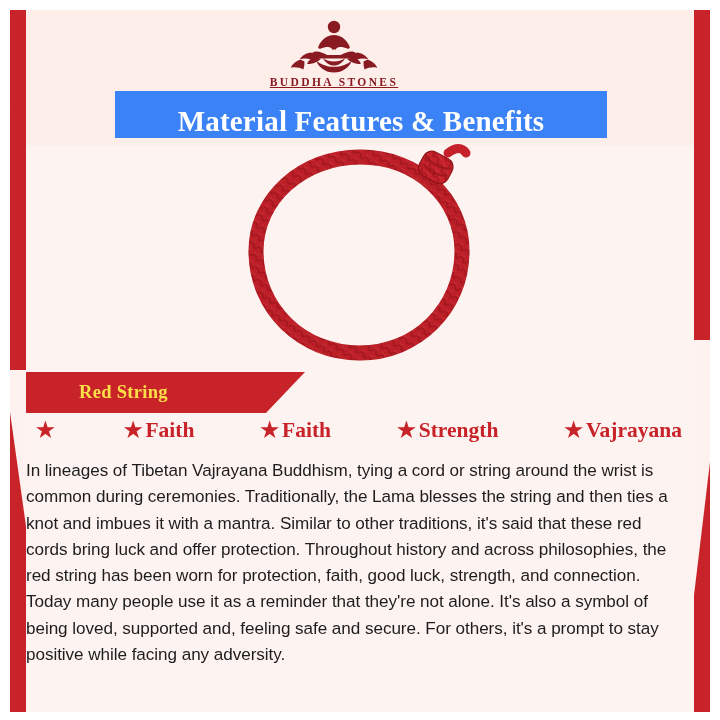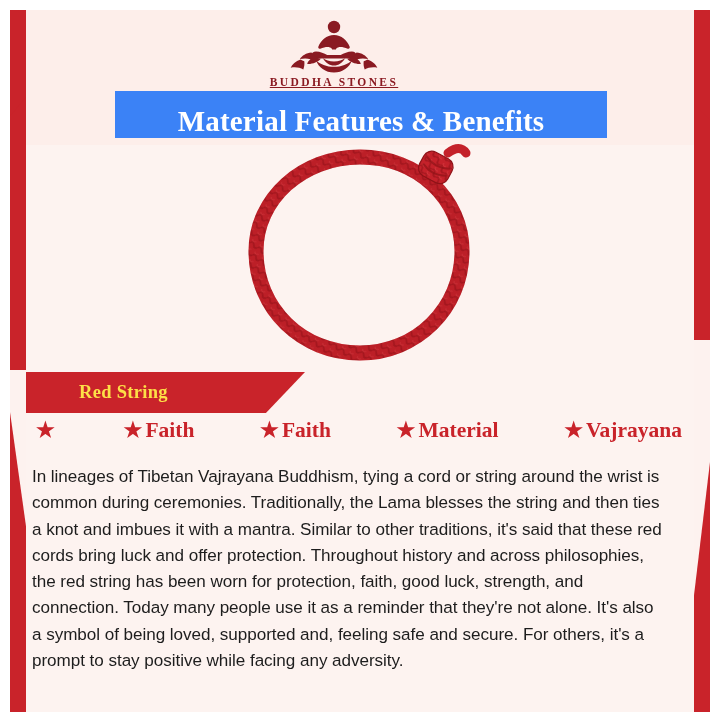--- a/index.html
+++ b/index.html
@@ -224,21 +224,21 @@
   
   .description {
     position: absolute;
     top: 458px; left: 26px;
     width: 668px;
     padding: 0 26px 0 0;
     box-sizing: border-box;
     z-index: 16;
   }
   .description p {
-    margin: 6px;
+    margin: 0;
     color: #1d1d1d;
     font-size: 17.1px;
     line-height: 26.3px;
     font-family: "Liberation Sans", sans-serif;
     text-align: left;
     letter-spacing: -0.05px;
   }
 </style>
 </head>
 <body>
@@ -335,21 +335,21 @@
     <div class="kw">
       <span class="star">★</span>
       <span>Faith</span>
     </div>
     <div class="kw">
       <span class="star">★</span>
       <span>Faith</span>
     </div>
     <div class="kw">
       <span class="star">★</span>
-      <span>Material</span>
+      <span>Strength</span>
     </div>
     <div class="kw">
       <span class="star">★</span>
       <span>Vajrayana</span>
     </div>
   </div>
 
   <div class="description">
     <p>In lineages of Tibetan Vajrayana Buddhism, tying a cord or string around the wrist is common during ceremonies. Traditionally, the Lama blesses the string and then ties a knot and imbues it with a mantra. Similar to other traditions, it's said that these red cords bring luck and offer protection. Throughout history and across philosophies, the red string has been worn for protection, faith, good luck, strength, and connection. Today many people use it as a reminder that they're not alone. It's also a symbol of being loved, supported and, feeling safe and secure. For others, it's a prompt to stay positive while facing any adversity.</p>
   </div>

